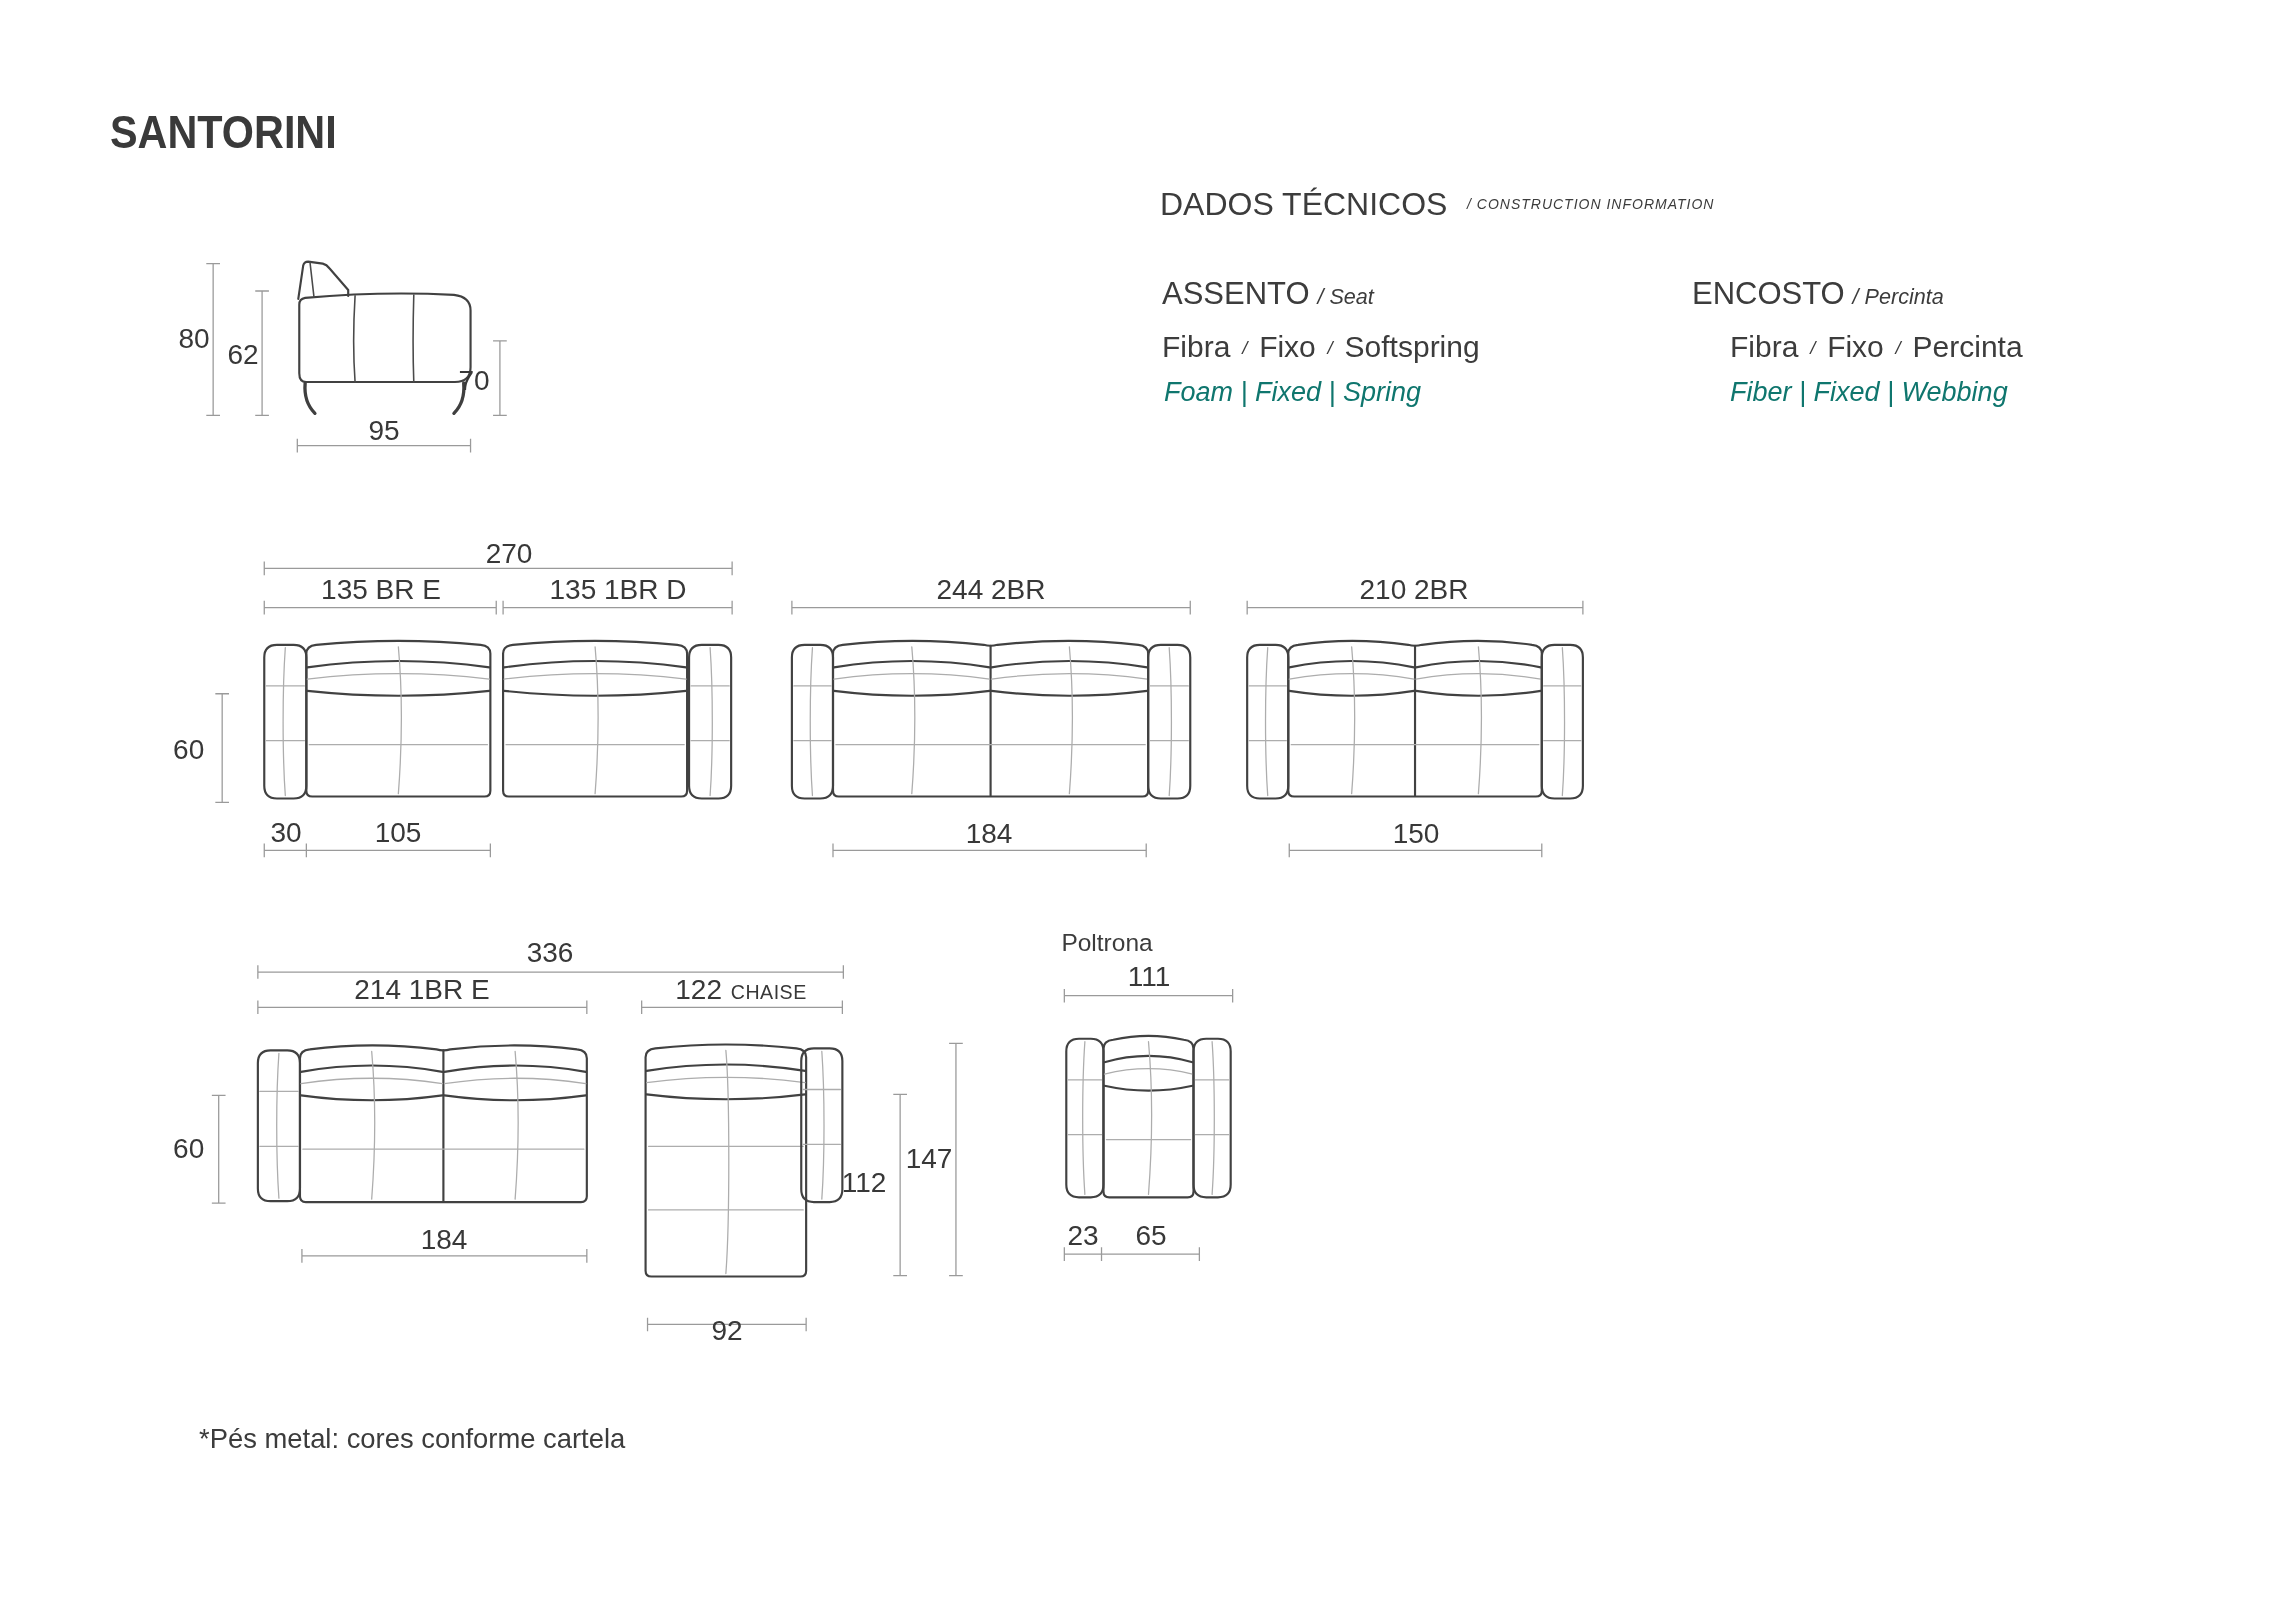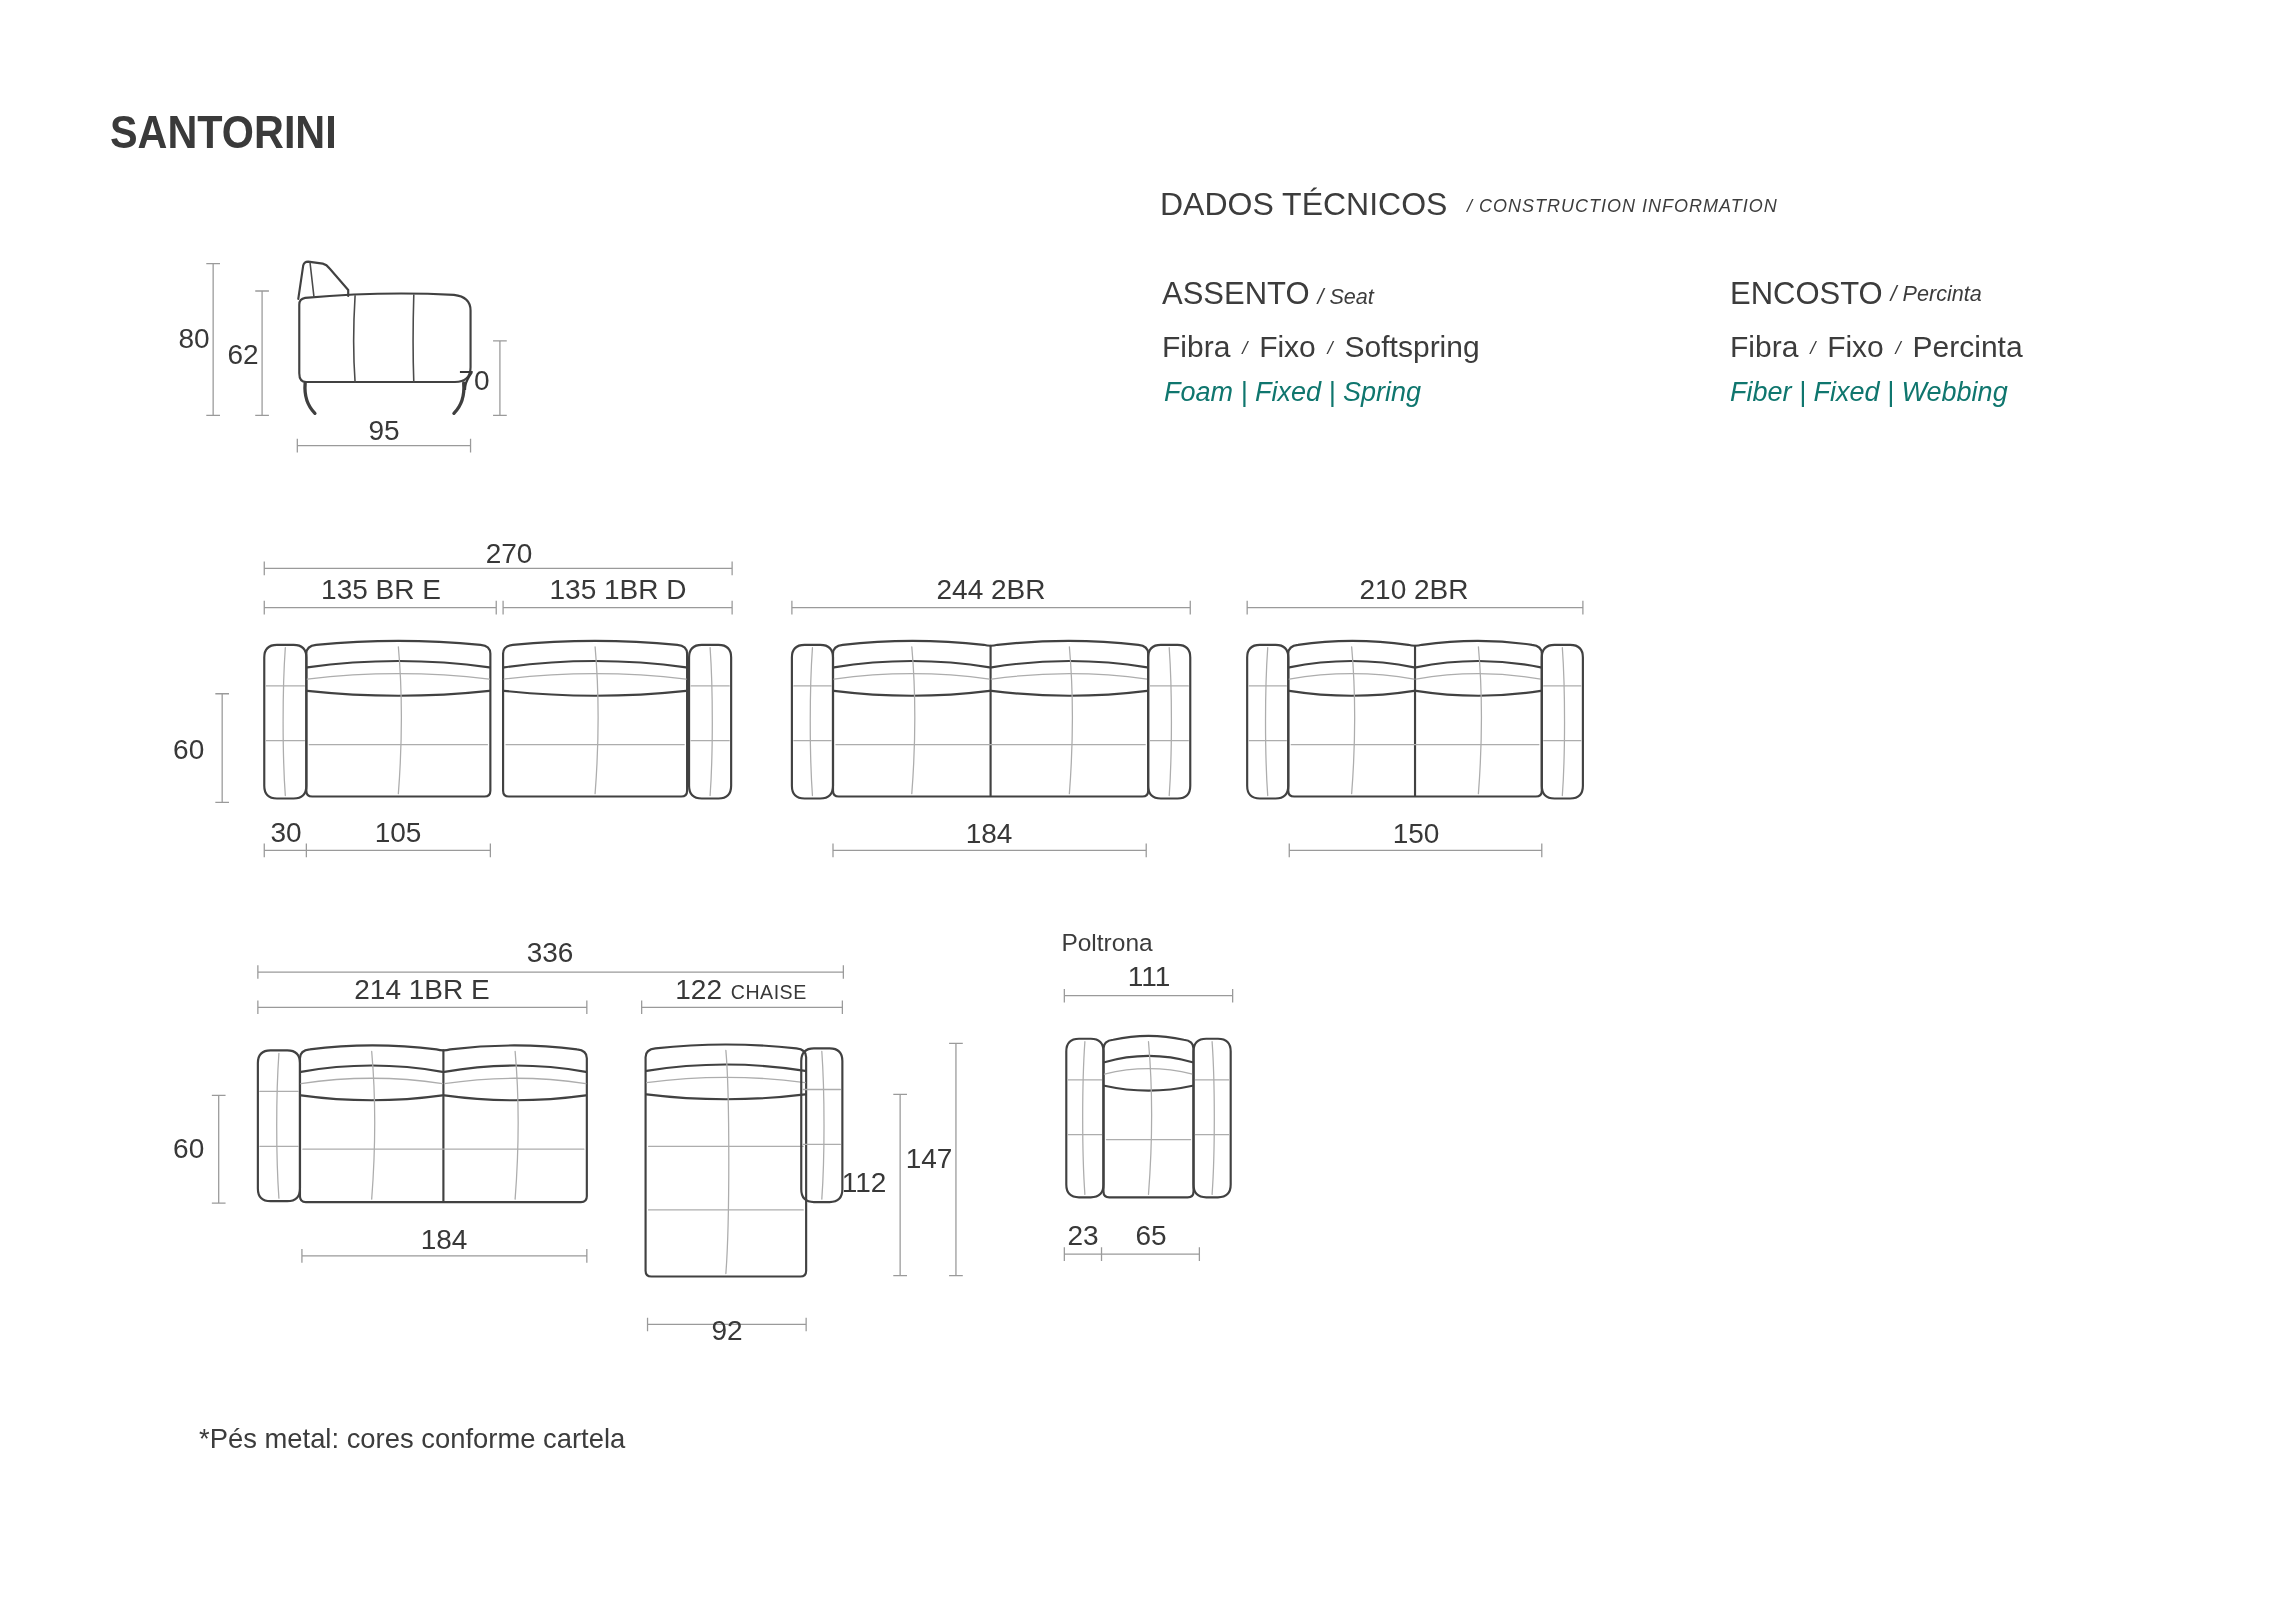--- a/index.html
+++ b/index.html
@@ -6,21 +6,21 @@
   body{
     width:2292px;height:1620px;position:relative;background:#ffffff;
     font-family:"Liberation Sans", sans-serif;color:#3d3d3d;overflow:hidden;
   }
   .page-title{
     position:absolute;left:110px;top:104px;font-size:47px;font-weight:bold;
     color:#3a3a3a;letter-spacing:0px;transform:scaleX(.88);transform-origin:left center;
     white-space:nowrap;
   }
   .tech-heading{position:absolute;left:1160px;top:186px;font-size:32px;color:#3c3c3c;white-space:nowrap;}
-  .tech-heading-en{position:absolute;left:1467px;top:196px;font-size:18px;font-style:italic;letter-spacing:1px;color:#3c3c3c;white-space:nowrap;}
+  .tech-heading-en{position:absolute;left:1467px;top:196px;font-size:14px;font-style:italic;letter-spacing:1px;color:#3c3c3c;white-space:nowrap;}
   .spec-title{position:absolute;font-size:31px;color:#3c3c3c;white-space:nowrap;display:flex;align-items:baseline;}
   .spec-title .en{font-size:21.6px;font-style:italic;margin-left:7.8px;}
   .spec-value{position:absolute;font-size:30px;color:#3c3c3c;white-space:nowrap;display:flex;align-items:baseline;}
   .spec-value .sep{font-size:18.6px;margin:0 11.8px;position:relative;top:-2.9px;font-style:italic;}
   .spec-value-en{position:absolute;font-size:27px;font-style:italic;color:#0f766e;white-space:nowrap;}
   .fig{position:absolute;}
   .fig svg{position:absolute;left:0;top:0;overflow:visible;display:block;}
   .dimlab{
     position:absolute;transform:translate(-50%,-50%);font-size:28px;color:#383838;
     white-space:nowrap;display:flex;align-items:baseline;
@@ -49,21 +49,21 @@
 </div>
 <div class="spec-value" style="left:1162px;top:330px;">
   <span>Fibra</span>
   <span class="sep">/</span>
   <span>Fixo</span>
   <span class="sep">/</span>
   <span>Softspring</span>
 </div>
 <div class="spec-value-en" style="left:1164px;top:377px;">Foam | Fixed | Spring</div>
 
-<div class="spec-title" style="left:1730px;top:276px;align-items:center;">
+<div class="spec-title" style="left:1692px;top:276px;">
   <span>ENCOSTO</span>
   <span class="en">/ Percinta</span>
 </div>
 <div class="spec-value" style="left:1730px;top:330px;">
   <span>Fibra</span>
   <span class="sep">/</span>
   <span>Fixo</span>
   <span class="sep">/</span>
   <span>Percinta</span>
 </div>

